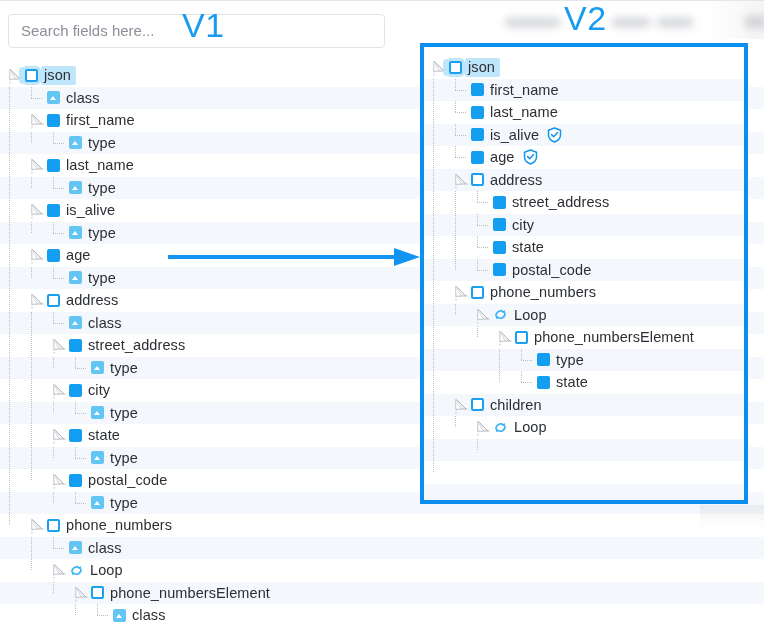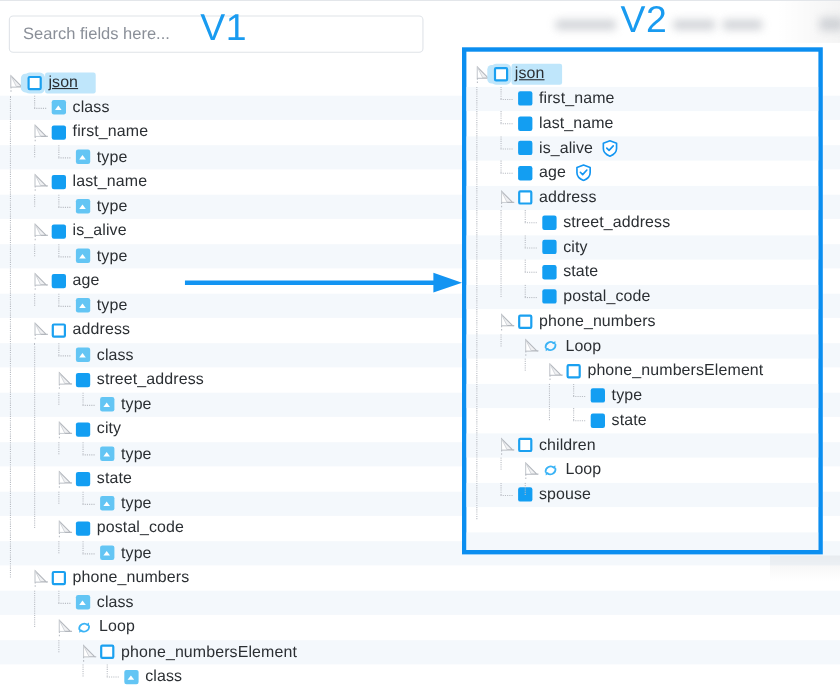--- a/index.html
+++ b/index.html
@@ -149,24 +149,23 @@
   .nicon.loop { background: transparent; width: 15px; height: 15px; }
   .nicon.loop svg { display: block; }
 
   .label {
     font-size: 14.5px;
     color: #2b2f33;
     letter-spacing: 0.1px;
   }
   .row.selected .label {
     background: #bfe6fb;
-    padding: 1px 16px 2px 3px;
+    padding: 1px 5px 2px 3px;
     border-radius: 2px;
     margin-left: -3px;
-    text-decoration: underline;
   }
   .row.selected .nicon {
     background: #bfe6fb;
     box-shadow: -4px 0 0 2px #bfe6fb, 0 0 0 3px #bfe6fb;
   }
   .row.selected .nicon.object {
     background: #ffffff;
   }
   .shield {
     flex: 0 0 auto;
@@ -725,26 +724,20 @@
           <span class="nicon loop">
             <svg width="15" height="15" viewBox="0 0 16 16">
               <path d="M3.2 9.6a5 5 0 0 1 8.2-4.2" fill="none" stroke="#3bb3f5" stroke-width="1.7" stroke-linecap="round"></path>
               <polygon points="12.6,3.1 12.9,6.7 9.4,5.6" fill="#3bb3f5"></polygon>
               <path d="M12.8 6.6a5 5 0 0 1-8.2 4.2" fill="none" stroke="#3bb3f5" stroke-width="1.7" stroke-linecap="round"></path>
               <polygon points="3.4,13.1 3.1,9.5 6.6,10.6" fill="#3bb3f5"></polygon>
             </svg>
           </span>
           <span class="label">Loop</span>
         </div>
-        <div class="row">
-          <span class="indent" style="width: 28px;"></span>
-          <span class="stub"></span>
-          <span class="nicon field"></span>
-          <span class="label">spouse</span>
-        </div>
       </div>
   <div class="rail" style="left: 9px; top: 31.5px; height: 393.75px;"></div>
       <div class="rail" style="left: 31px; top: 144px; height: 78.75px;"></div>
       <div class="rail" style="left: 31px; top: 256.5px; height: 11.25px;"></div>
       <div class="rail" style="left: 31px; top: 369px; height: 11.25px;"></div>
       <div class="rail" style="left: 53px; top: 279px; height: 11.25px;"></div>
       <div class="rail" style="left: 53px; top: 391.5px; height: 11.25px;"></div>
       <div class="rail" style="left: 75px; top: 301.5px; height: 33.75px;"></div>
     </div>
 </div>

